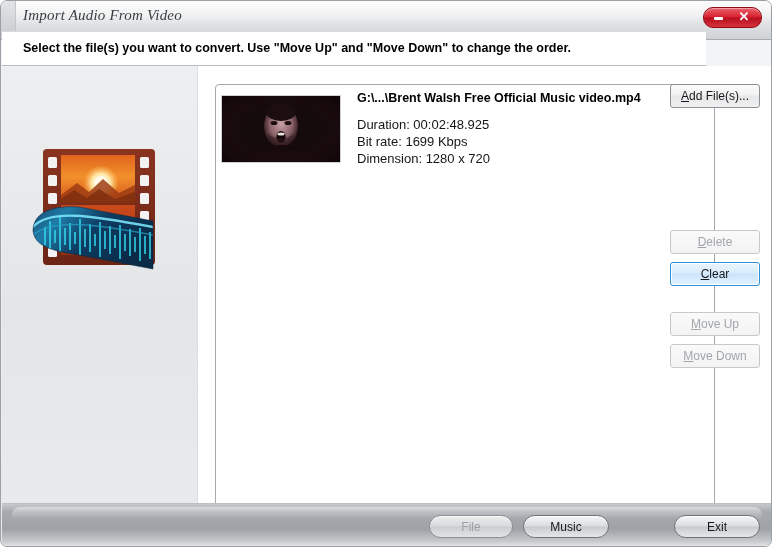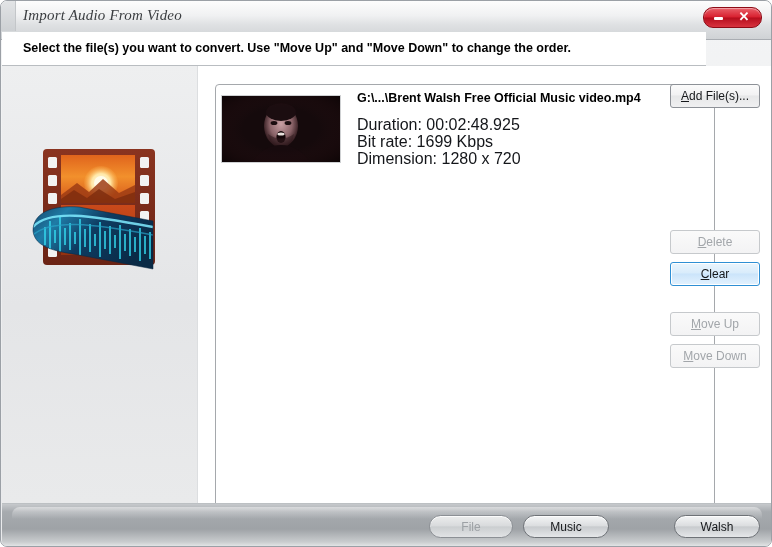--- a/index.html
+++ b/index.html
@@ -160,21 +160,21 @@
   }
   .file-name {
     font-size: 12.5px;
     font-weight: bold;
     color: #000000;
     white-space: nowrap;
     margin: 0 0 11px 0;
     line-height: 14px;
   }
   .file-line {
-    font-size: 16px;
+    font-size: 13px;
     color: #14161a;
     line-height: 17px;
     white-space: nowrap;
   }
 
   
   .rightcol {
     position: absolute;
     left: 668px; top: 18px;
     width: 92px; height: 426px;
@@ -444,17 +444,17 @@
           <span style="text-decoration:underline">P</span>
             <span>lay</span>
         </div>
       </div>
     </div>
 
     <div class="bottombar">
       <div class="innerhi"></div>
       <div class="pill p-back disabled">File</div>
       <div class="pill p-next">Music</div>
-      <div class="pill p-exit">Walsh</div>
+      <div class="pill p-exit">Exit</div>
     </div>
 
   </div>
 </div>
 
 </body></html>

